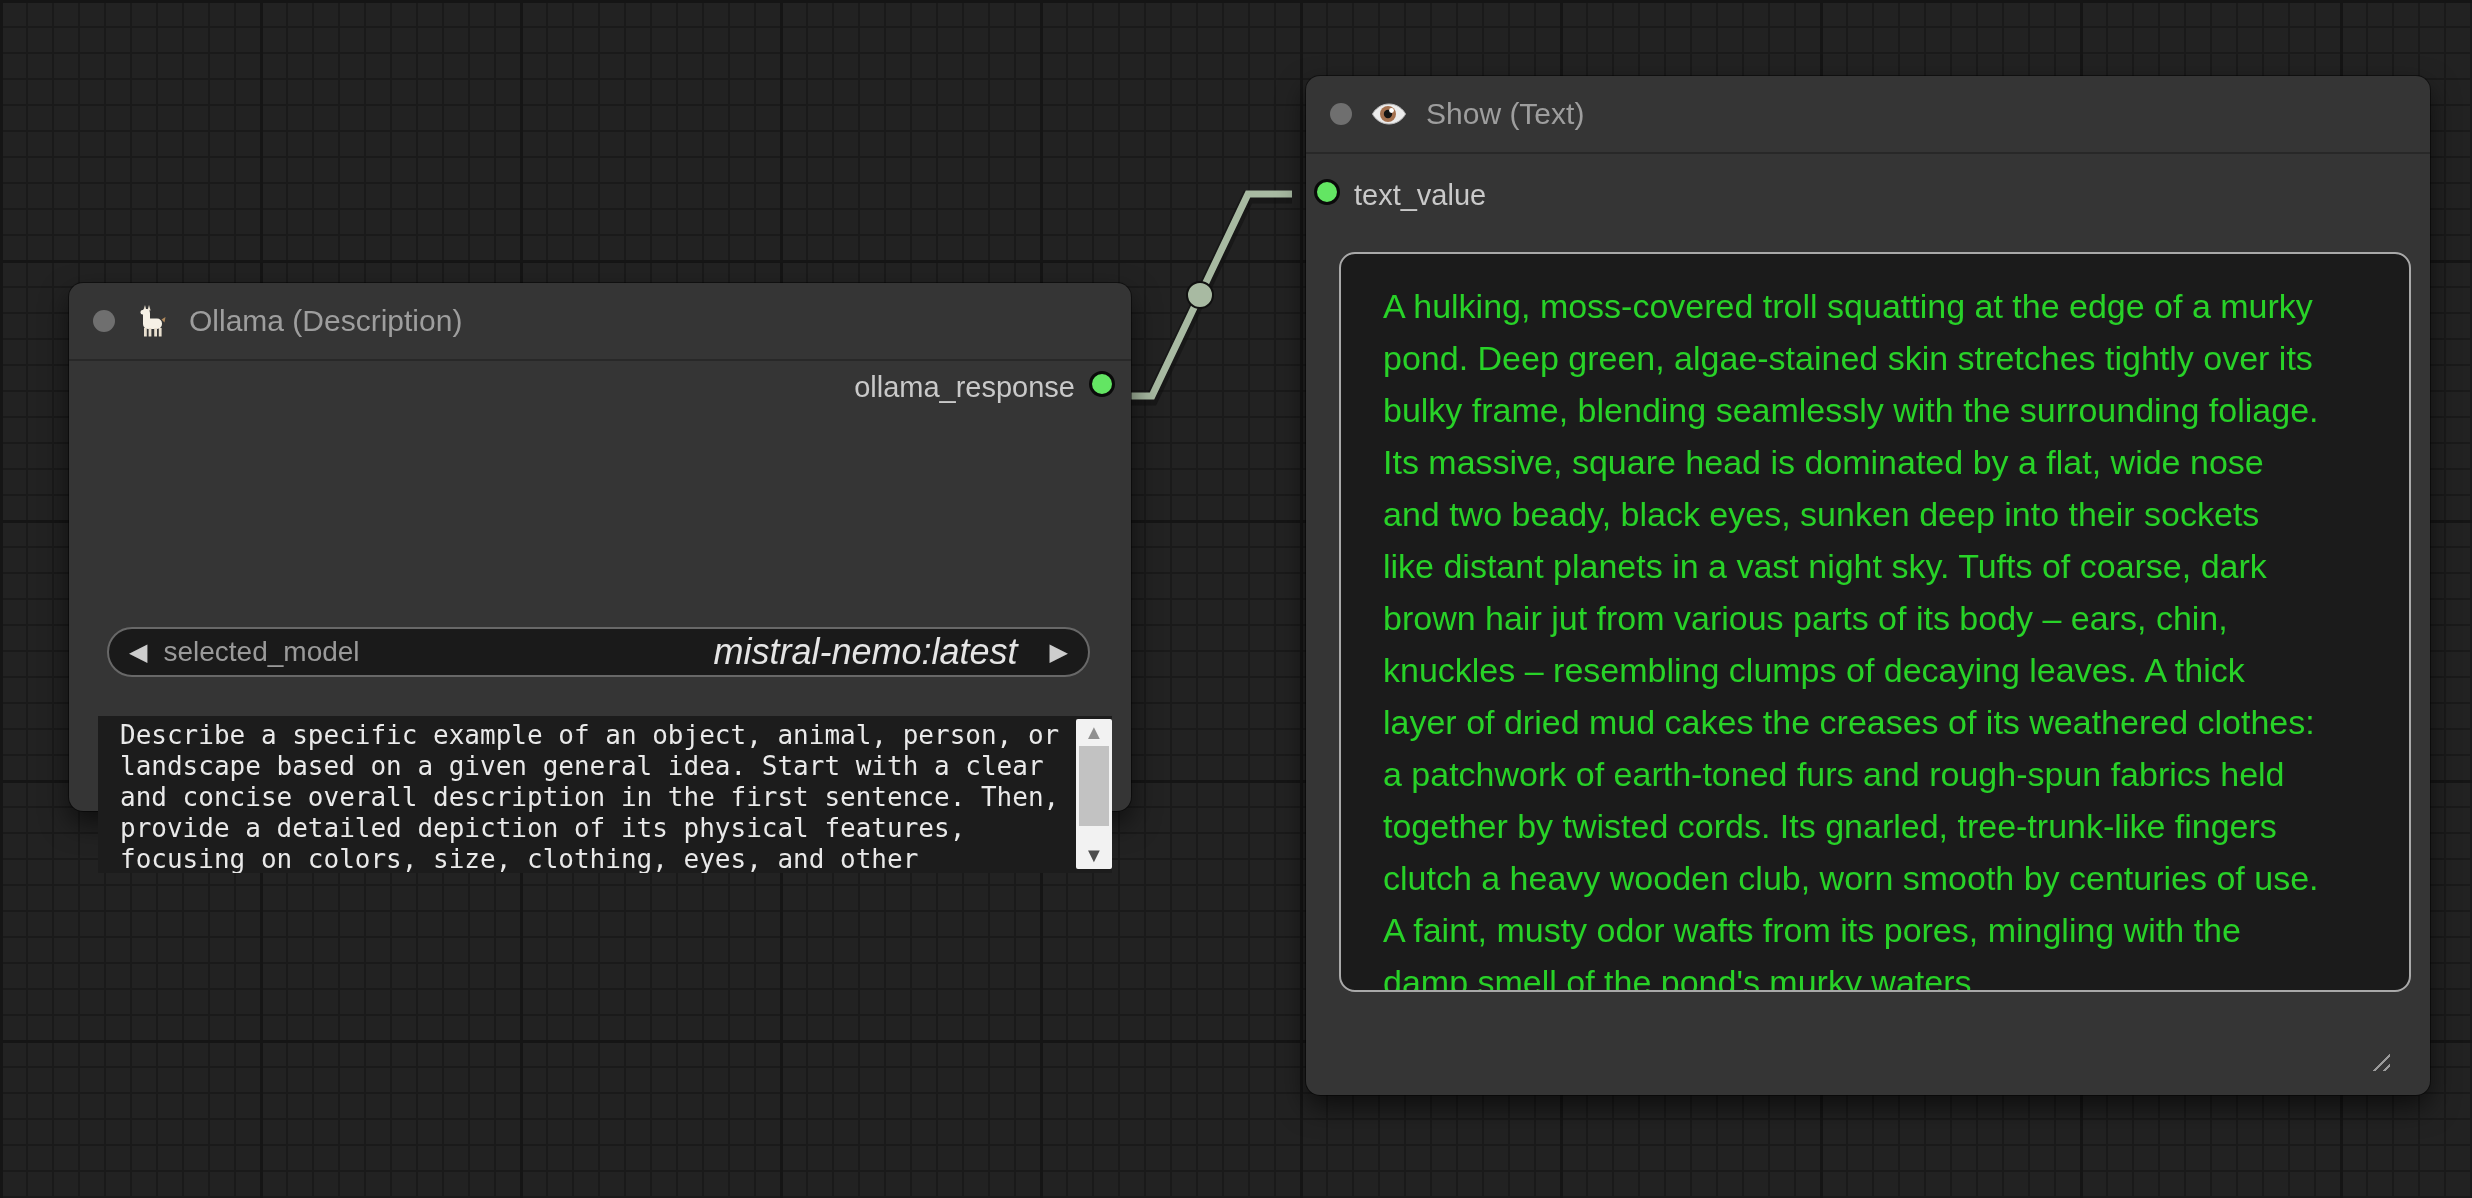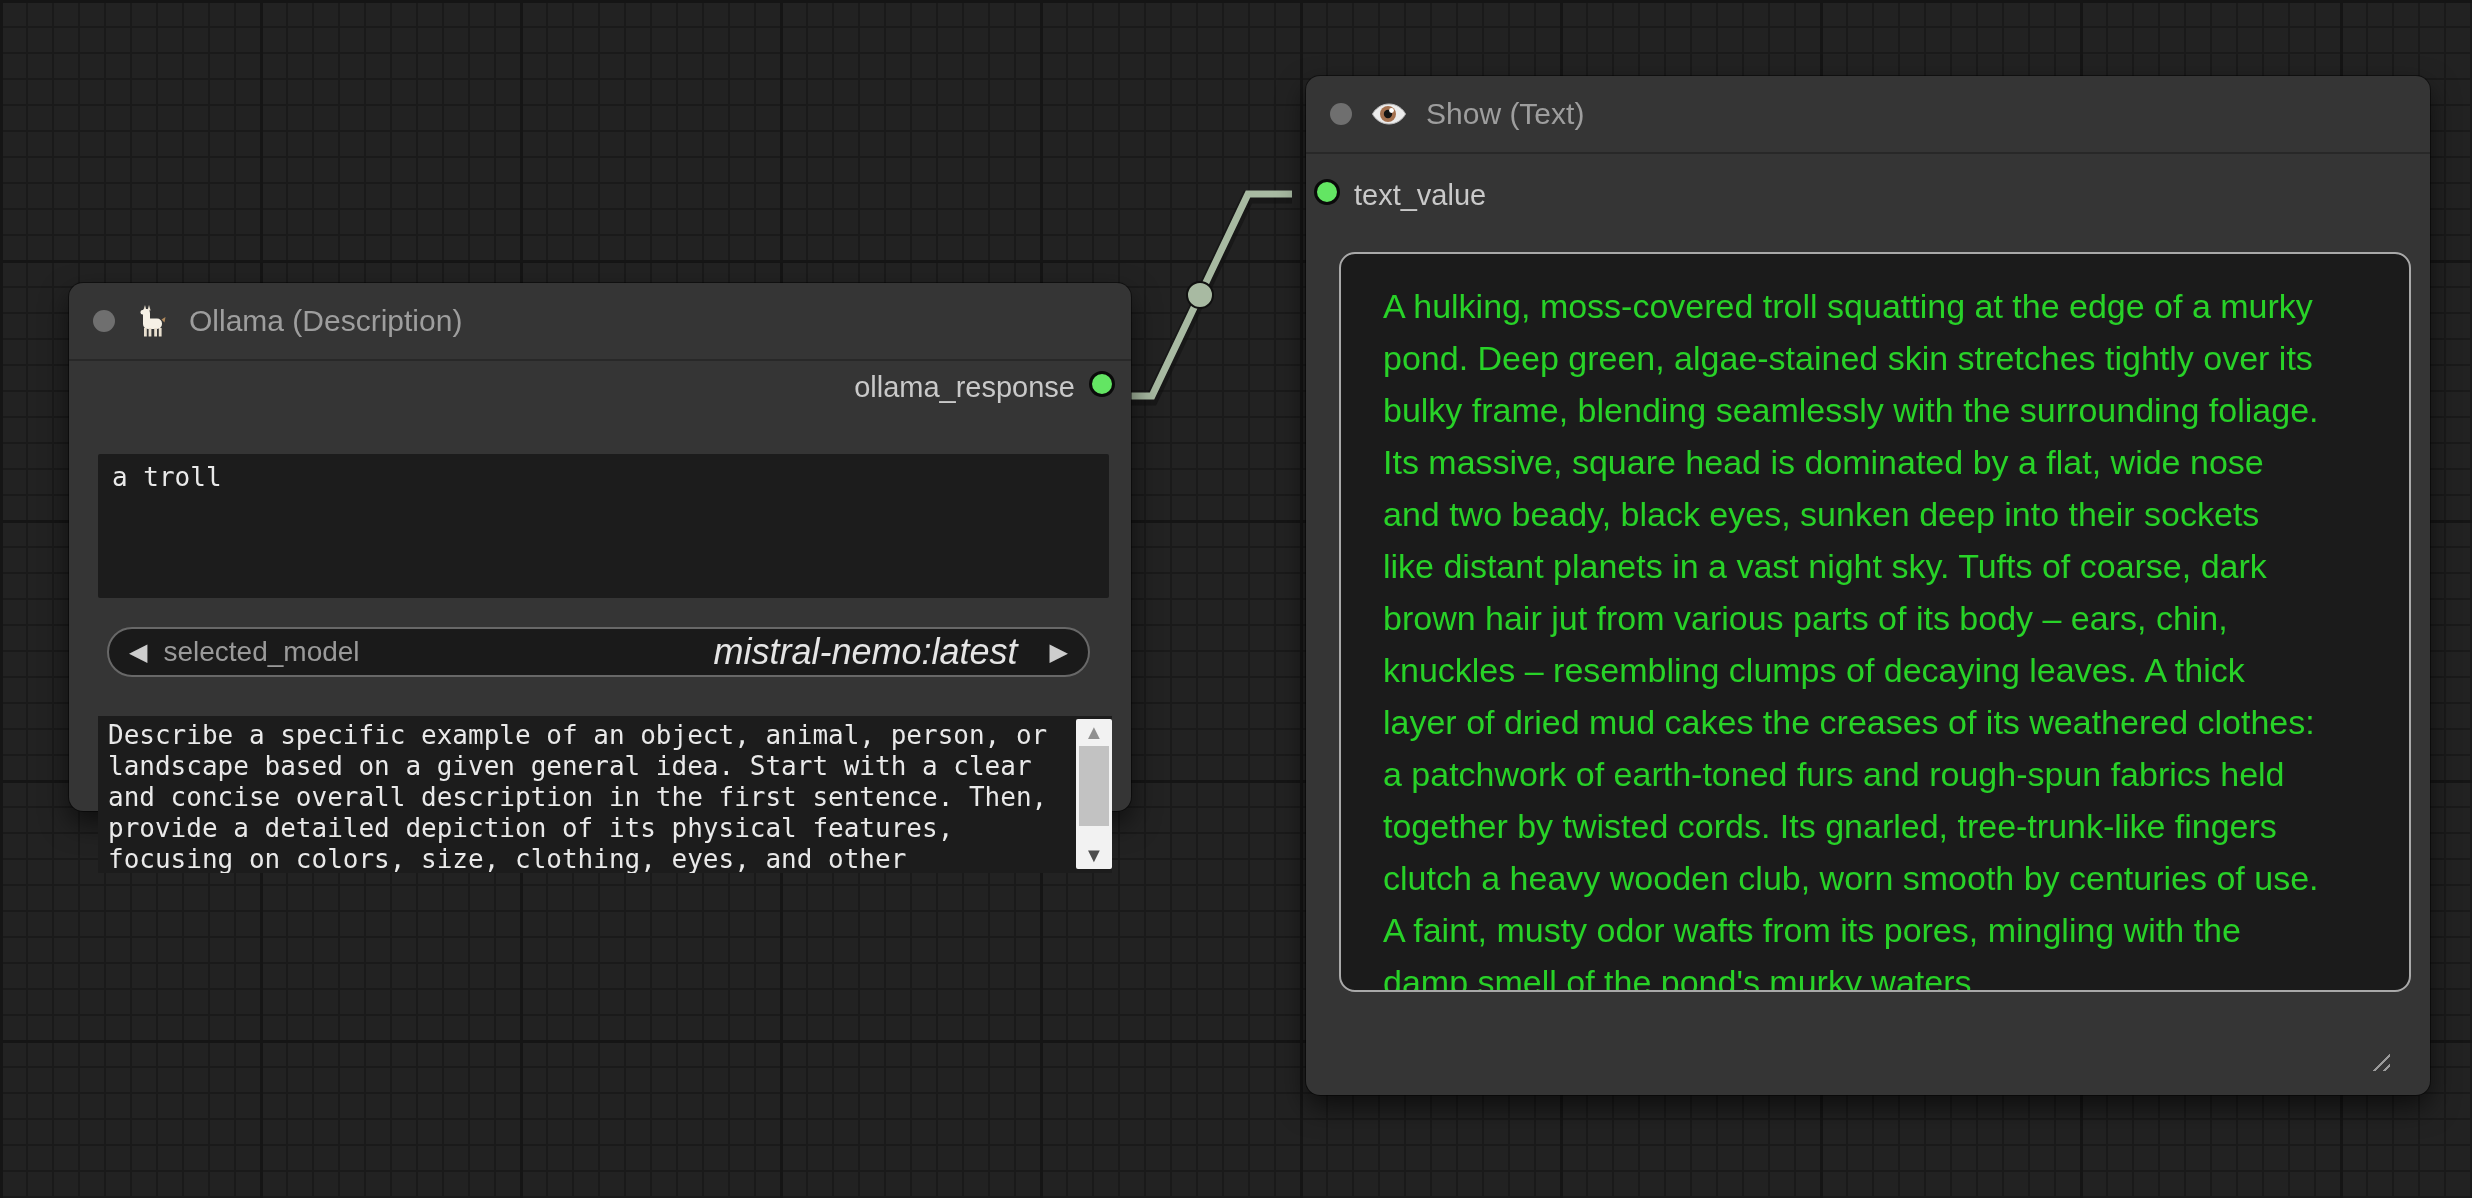--- a/index.html
+++ b/index.html
@@ -49,21 +49,21 @@
   #ollama-prompt-input{left:29px;top:171px;width:1011px;height:144px;padding:8px 14px;}
   .combo{
     position:absolute;left:38px;top:344px;width:983px;height:50px;box-sizing:border-box;
     background:#1a1a1a;border:2px solid #686868;border-radius:26px;
     display:flex;align-items:center;gap:16px;padding:0 20px;
   }
   .combo-arrow{color:#cdcdcd;font-size:24px;line-height:1;}
   .combo-label{color:#9a9a9a;font-size:28px;}
   .combo-value{color:#e5e5e5;font-size:36px;margin-left:auto;margin-right:16px;font-style:italic;}
   .prompt-wrap{position:absolute;left:29px;top:433px;width:1014px;height:157px;background:#1c1c1c;overflow:hidden;}
-  #ollama-system-prompt{left:0;top:0;width:978px;height:157px;padding:4px 10px;background:transparent;}
+  #ollama-system-prompt{left:12px;top:0;width:978px;height:157px;padding:4px 10px;background:transparent;}
   .vscroll{
     position:absolute;right:0;top:3px;width:36px;height:150px;
     background:#f2f2f2;border-radius:2px;
   }
   .vscroll .up{position:absolute;top:2px;left:0;width:36px;text-align:center;color:#8f8f8f;font-size:20px;}
   .vscroll .down{position:absolute;bottom:2px;left:0;width:36px;text-align:center;color:#4d4d4d;font-size:20px;}
   .vscroll .thumb{position:absolute;left:3px;right:3px;top:27px;height:80px;background:#c2c2c2;}
   
   #show-node{left:1306px;top:76px;width:1124px;height:1019px;}
   #show-in-row{left:8px;top:103px;}
@@ -110,21 +110,20 @@
         </svg>
       </span>
       <span>Ollama (Description)</span>
     </div>
 
     <div class="slot-row" id="ollama-out-row">
       <span>ollama_response</span>
       <span class="slot-dot"></span>
     </div>
 
-    <div class="mono-field" id="ollama-prompt-input">a troll</div>
 
     <div class="combo">
       <span class="combo-arrow">◀</span>
       <span class="combo-label">selected_model</span>
       <span class="combo-value">mistral-nemo:latest</span>
       <span class="combo-arrow">▶</span>
     </div>
 
     <div class="prompt-wrap">
       <div class="mono-field" id="ollama-system-prompt">Describe a specific example of an object, animal, person, or

